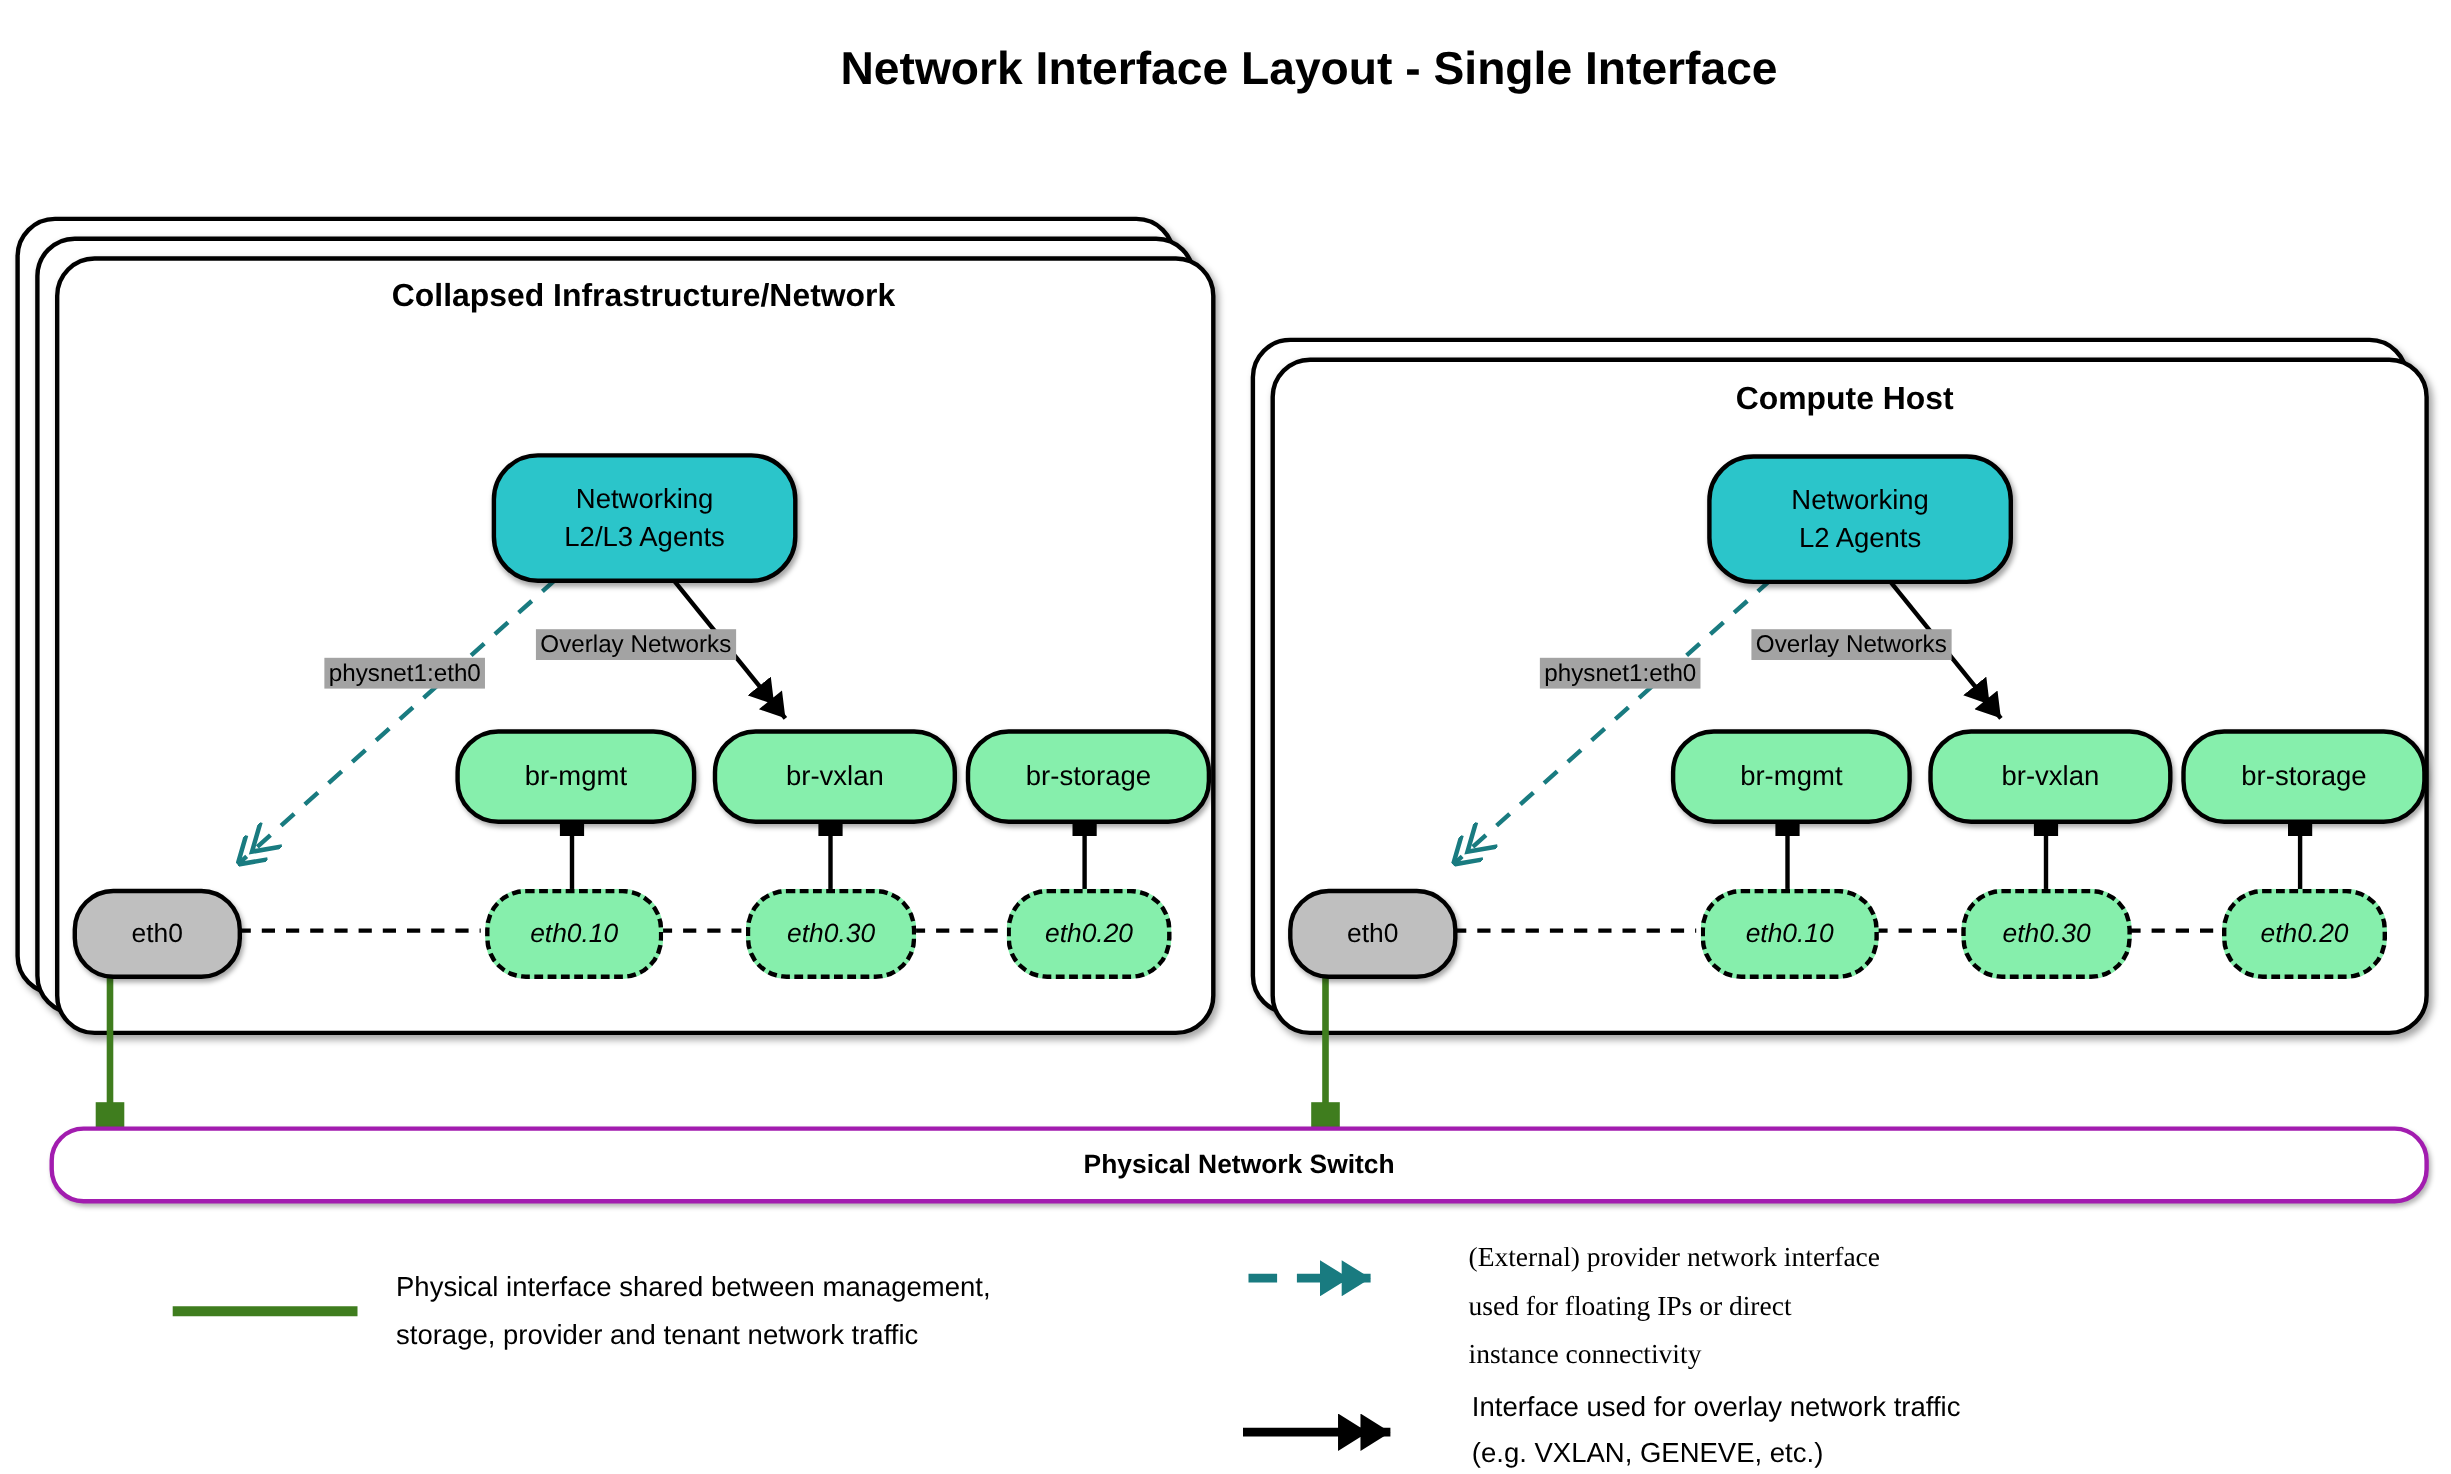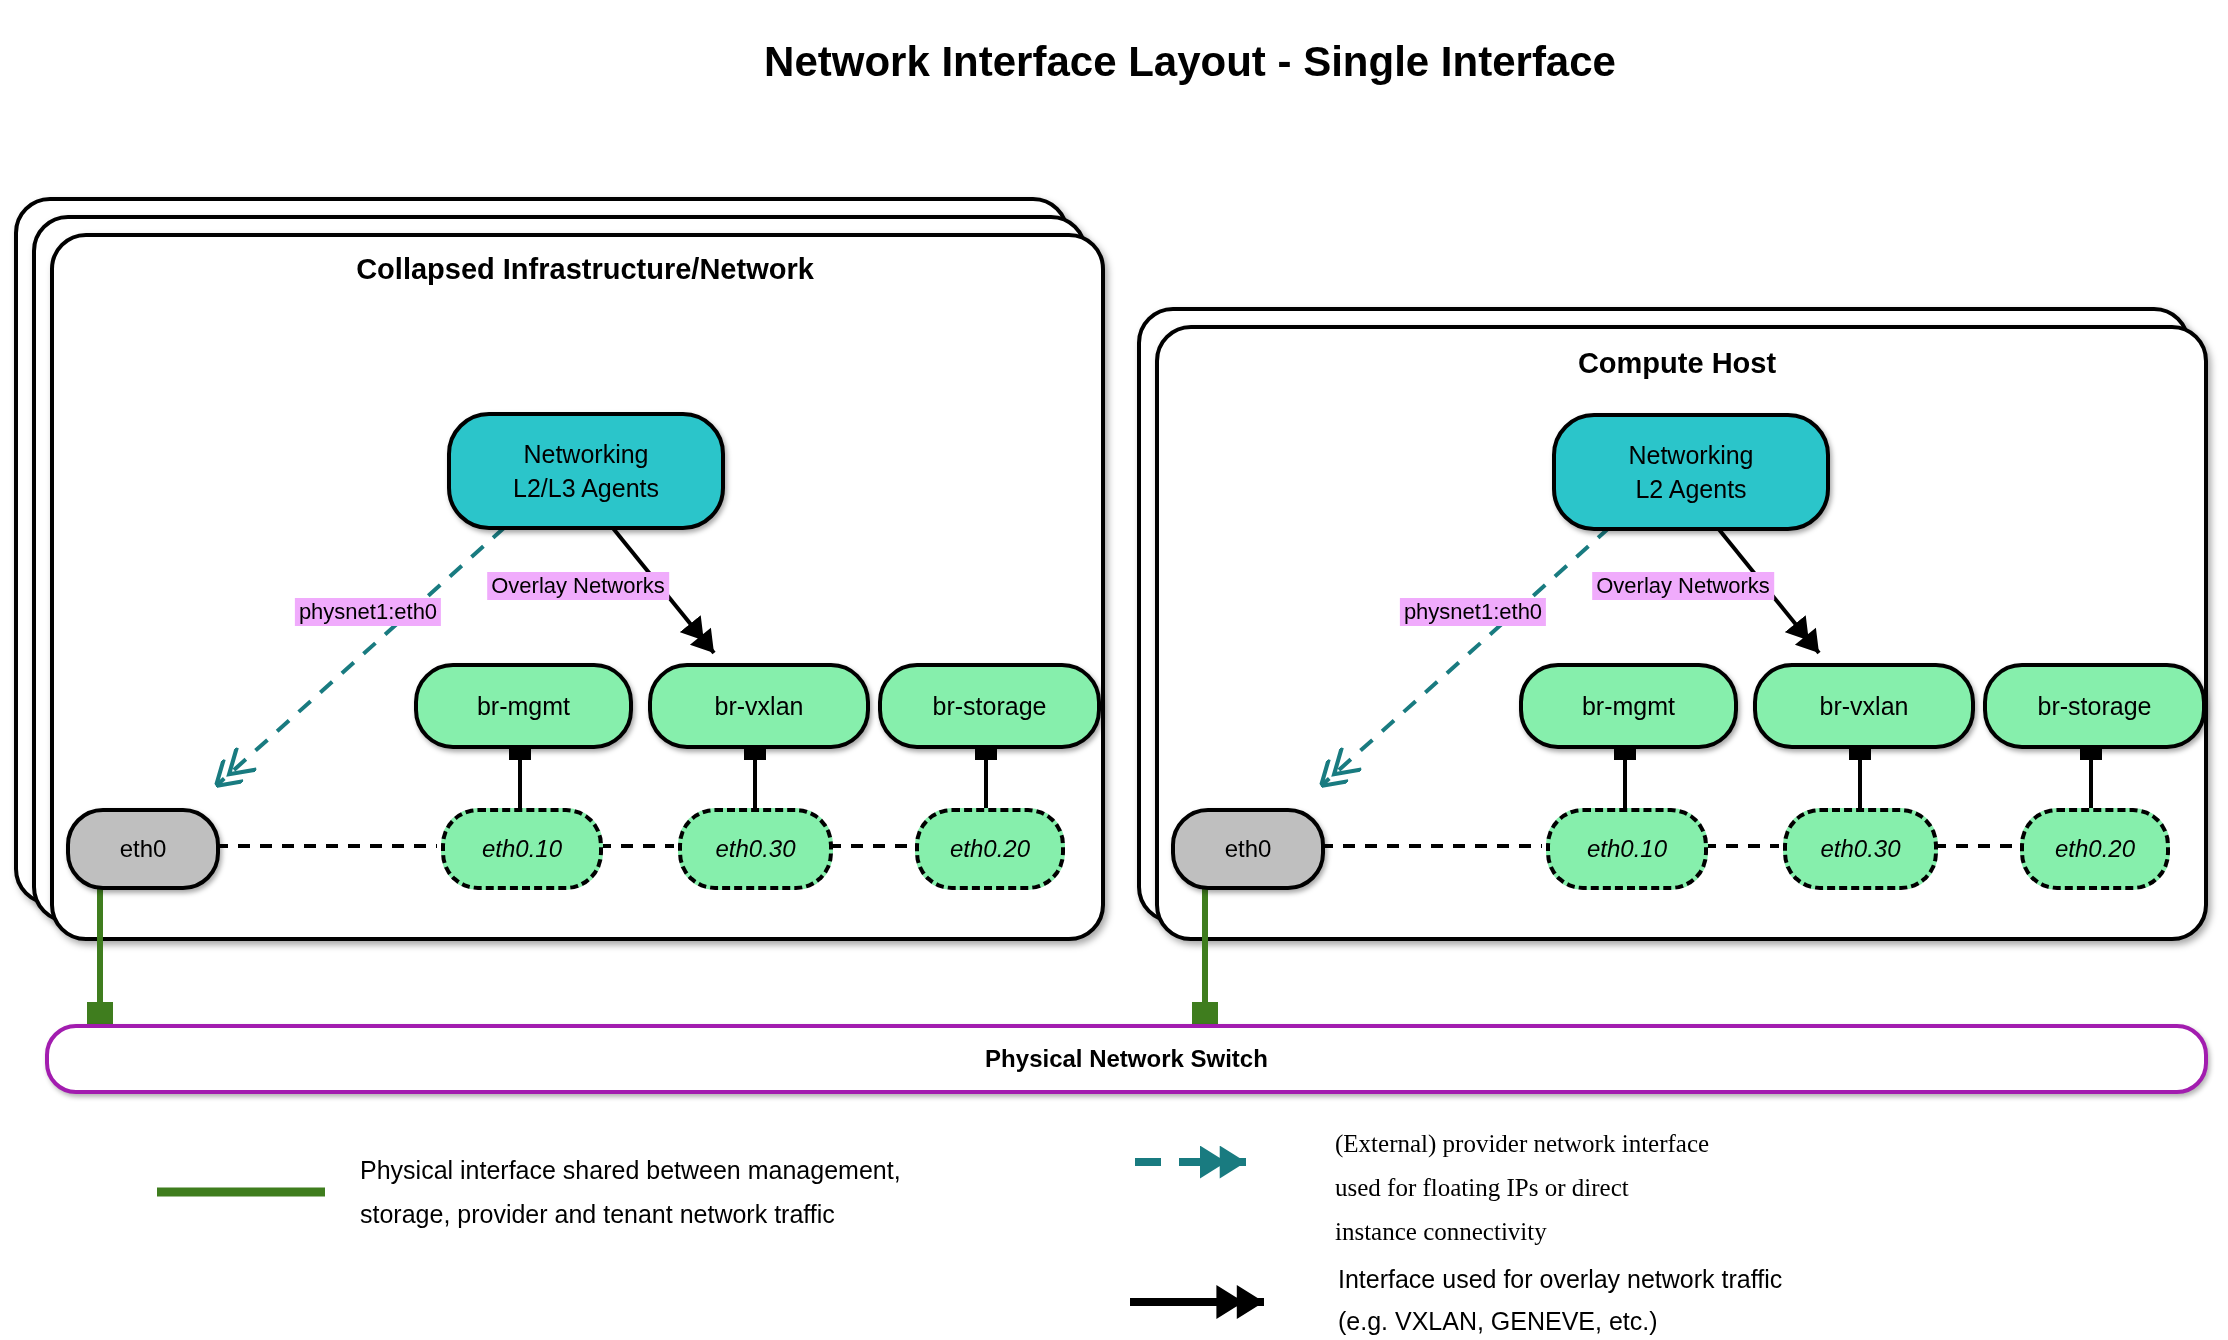--- a/index.html
+++ b/index.html
@@ -15,21 +15,21 @@
   .host-heading{font-size:29px;font-weight:bold;text-align:center;line-height:39px;
                 transform:translateX(-50%);white-space:nowrap;z-index:4;}
   
   .node{display:flex;align-items:center;justify-content:center;text-align:center;
         background:#86efac;border:4px solid #000;z-index:4;
         box-shadow:2px 3px 5px rgba(0,0,0,0.35);}
   .agent{background:#2BC5CA;border-radius:42px;font-size:25px;line-height:34px;}
   .bridge{border-radius:39px;font-size:25px;height:78px;}
   .ethv{border-radius:37px;font-size:24px;height:74px;border-style:dashed;box-shadow:none;font-style:italic;}
   .eth0{border-radius:37px;font-size:24px;height:74px;background:#BFBFBF;}
-  .arrow-label{font-size:22px;background:#f0abfc;padding:1px 4px;white-space:nowrap;
+  .arrow-label{font-size:22px;background:#a3a3a3;padding:1px 4px;white-space:nowrap;
                transform:translate(-50%,-50%);z-index:4;text-align:center;}
   .switch-bar{border:4px solid #a21caf;border-radius:31px;background:#fff;z-index:4;
               display:flex;align-items:center;justify-content:center;
               font-size:24px;font-weight:bold;box-shadow:2px 3px 5px rgba(0,0,0,0.3);}
   .legend-text{font-size:25px;line-height:44px;z-index:4;}
   svg.overlay{position:absolute;left:0;top:0;z-index:3;}
 </style>
 </head>
 <body>
 

